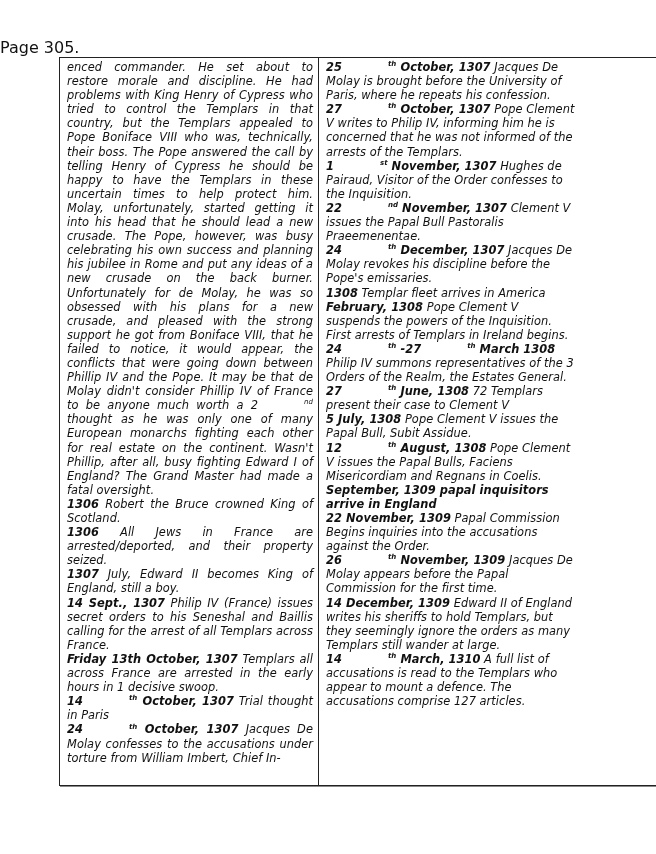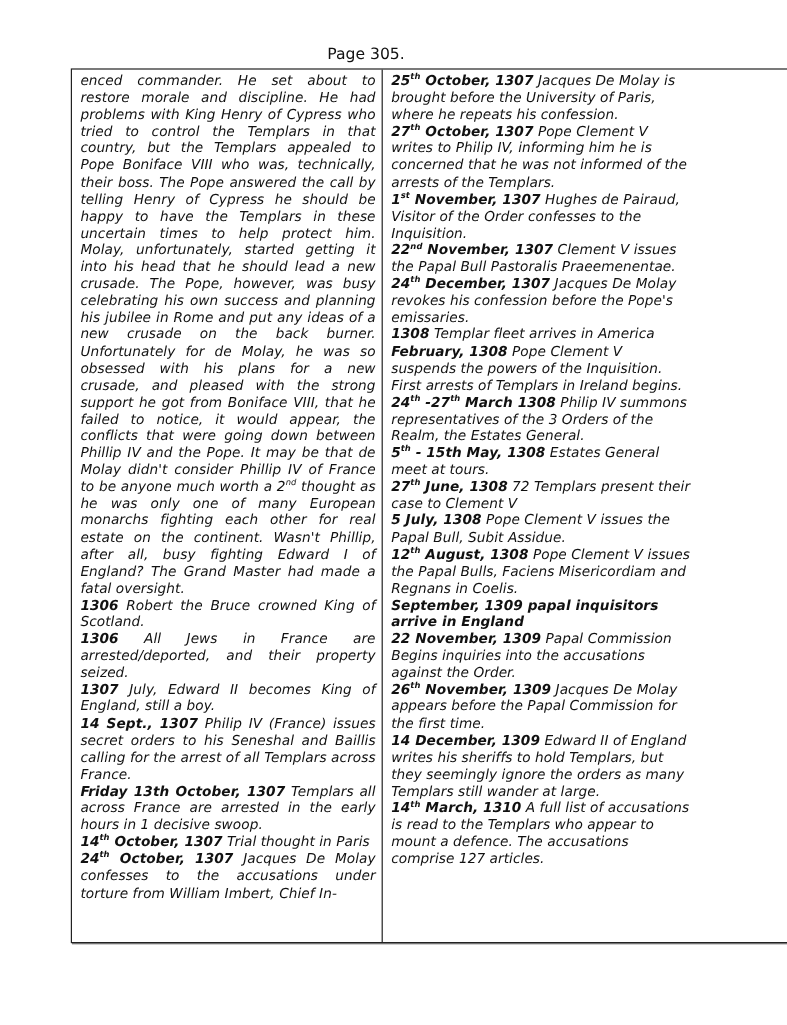--- a/index.html
+++ b/index.html
@@ -1,37 +1,37 @@
 <!DOCTYPE html>
 <html><head>
 <meta charset="utf-8">
 <style>
   html, body { margin: 0; padding: 0; }
   body {
     width: 656px; height: 854px; background: #ffffff; position: relative; overflow: hidden;
     font-family: "DejaVu Sans", sans-serif; color: #111;
   }
   .page-header {
-    position: absolute; top: 38px; left: 0; width: 610px; text-align: center;
-    font-size: 13px; font-family: "DejaVu Sans", sans-serif; color: #111;
+    position: absolute; top: 38px; left: 0; width: 610px; text-align: left;
+    font-size: 16px; font-family: "DejaVu Sans", sans-serif; color: #111;
   }
   .table {
     position: absolute; left: 59px; top: 57px; width: 603px; height: 729px;
     border: 1.5px solid #222; box-sizing: border-box; display: flex;
     box-shadow: 1px 1px 0 #888;
   }
   .col {
     box-sizing: border-box; padding: 2px 5px 0 7px; font-size: 11.4px; line-height: 14.1px;
     font-style: italic; letter-spacing: 0.05px; overflow: hidden;
   }
   .col.left { width: 259px; border-right: 1.5px solid #222; text-align: justify; }
   .col.right { width: 262px; padding-left: 7px; text-align: left; }
   .entry { margin: 0; }
   .date { font-weight: bold; }
-  sup { font-size: 7px; line-height: 0; vertical-align: super; }
+  sup { font-size: 7px; line-height: 0; vertical-align: super; margin-left: 46px; }
 </style>
 </head>
 <body>
 
 <div class="page-header">Page 305.</div>
 
 <div class="table">
 
   <div class="col left">
     <p class="entry"><span>enced commander.  He set about to restore morale and discipline.  He had problems with King Henry of Cypress who tried to control the Templars in that country, but the Templars appealed to Pope Boniface VIII who was, technically, their boss.  The Pope answered the call by telling Henry of Cypress he should be happy to have the Templars in these uncertain times to help protect him.  Molay, unfortunately, started getting it into his head that he should lead a new crusade.  The Pope, however, was busy celebrating his own success and planning his jubilee in Rome and put any ideas of a new crusade on the back burner.  Unfortunately for de Molay, he was so obsessed with his plans for a new crusade, and pleased with the strong support he got from Boniface VIII, that he failed to notice, it would appear, the conflicts that were going down between Phillip IV and the Pope.  It may be that de Molay didn't consider Phillip IV of France to be anyone much worth a </span><span>2</span><sup>nd</sup><span> thought as he was only one of many European monarchs fighting each other for real estate on the continent.  Wasn't Phillip, after all, busy fighting Edward I of England?  The Grand Master had made a fatal oversight.</span></p>
@@ -45,25 +45,24 @@
         <p class="entry"><span class="date">24</span><sup class="date">th</sup><span class="date"> October, 1307</span><span>  Jacques De Molay confesses to the accusations under torture from William Imbert, Chief In-</span></p>
       </div>
   </div>
 
   <div class="col right">
     <div id="right-entries">
         <p class="entry"><span class="date">25</span><sup class="date">th</sup><span class="date"> October, 1307</span><span>  Jacques De Molay is brought before the University of Paris, where he repeats his confession.</span></p>
         <p class="entry"><span class="date">27</span><sup class="date">th</sup><span class="date"> October, 1307</span><span>  Pope Clement V writes to Philip IV, informing him he is concerned that he was not informed of the arrests of the Templars.</span></p>
         <p class="entry"><span class="date">1</span><sup class="date">st</sup><span class="date"> November, 1307</span><span>  Hughes de Pairaud, Visitor of the Order confesses to the Inquisition.</span></p>
         <p class="entry"><span class="date">22</span><sup class="date">nd</sup><span class="date"> November, 1307</span><span>  Clement V issues the Papal Bull Pastoralis Praeemenentae.</span></p>
-        <p class="entry"><span class="date">24</span><sup class="date">th</sup><span class="date"> December, 1307</span><span>  Jacques De Molay revokes his confession before the Pope's emissaries.</span></p>
+        <p class="entry"><span class="date">24</span><sup class="date">th</sup><span class="date"> December, 1307</span><span>  Jacques De Molay revokes his discipline before the Pope's emissaries.</span></p>
         <p class="entry"><span class="date">1308</span><span>  Templar fleet arrives in America</span></p>
         <p class="entry"><span class="date">February, 1308</span><span>  Pope Clement V suspends the powers of the Inquisition. First arrests of Templars in Ireland begins.</span></p>
         <p class="entry"><span class="date">24</span><sup class="date">th</sup><span class="date"> -27</span><sup class="date">th</sup><span class="date"> March 1308</span><span>  Philip IV summons representatives of the 3 Orders of the Realm, the Estates General.</span></p>
-        <p class="entry"><span class="date">5</span><sup class="date">th</sup><span class="date"> - 15th May, 1308</span><span>  Estates General meet at tours.</span></p>
         <p class="entry"><span class="date">27</span><sup class="date">th</sup><span class="date"> June, 1308</span><span>  72 Templars present their case to Clement V</span></p>
         <p class="entry"><span class="date">5 July, 1308</span><span>  Pope Clement V issues the Papal Bull, Subit Assidue.</span></p>
         <p class="entry"><span class="date">12</span><sup class="date">th</sup><span class="date"> August, 1308</span><span>  Pope Clement V issues the Papal Bulls, Faciens Misericordiam and Regnans in Coelis.</span></p>
         <p class="entry"><span class="date">September, 1309 papal inquisitors arrive in England</span></p>
         <p class="entry"><span class="date">22 November, 1309</span><span>  Papal Commission Begins inquiries into the accusations against the Order.</span></p>
         <p class="entry"><span class="date">26</span><sup class="date">th</sup><span class="date"> November, 1309</span><span>  Jacques De Molay appears before the Papal Commission for the first time.</span></p>
         <p class="entry"><span class="date">14 December, 1309</span><span> Edward II of England writes his sheriffs to hold Templars, but they seemingly ignore the orders as many Templars still wander at large.</span></p>
         <p class="entry"><span class="date">14</span><sup class="date">th</sup><span class="date"> March, 1310</span><span>  A full list of accusations is read to the Templars who appear to mount a defence.  The accusations comprise 127 articles.</span></p>
       </div>
   </div>

